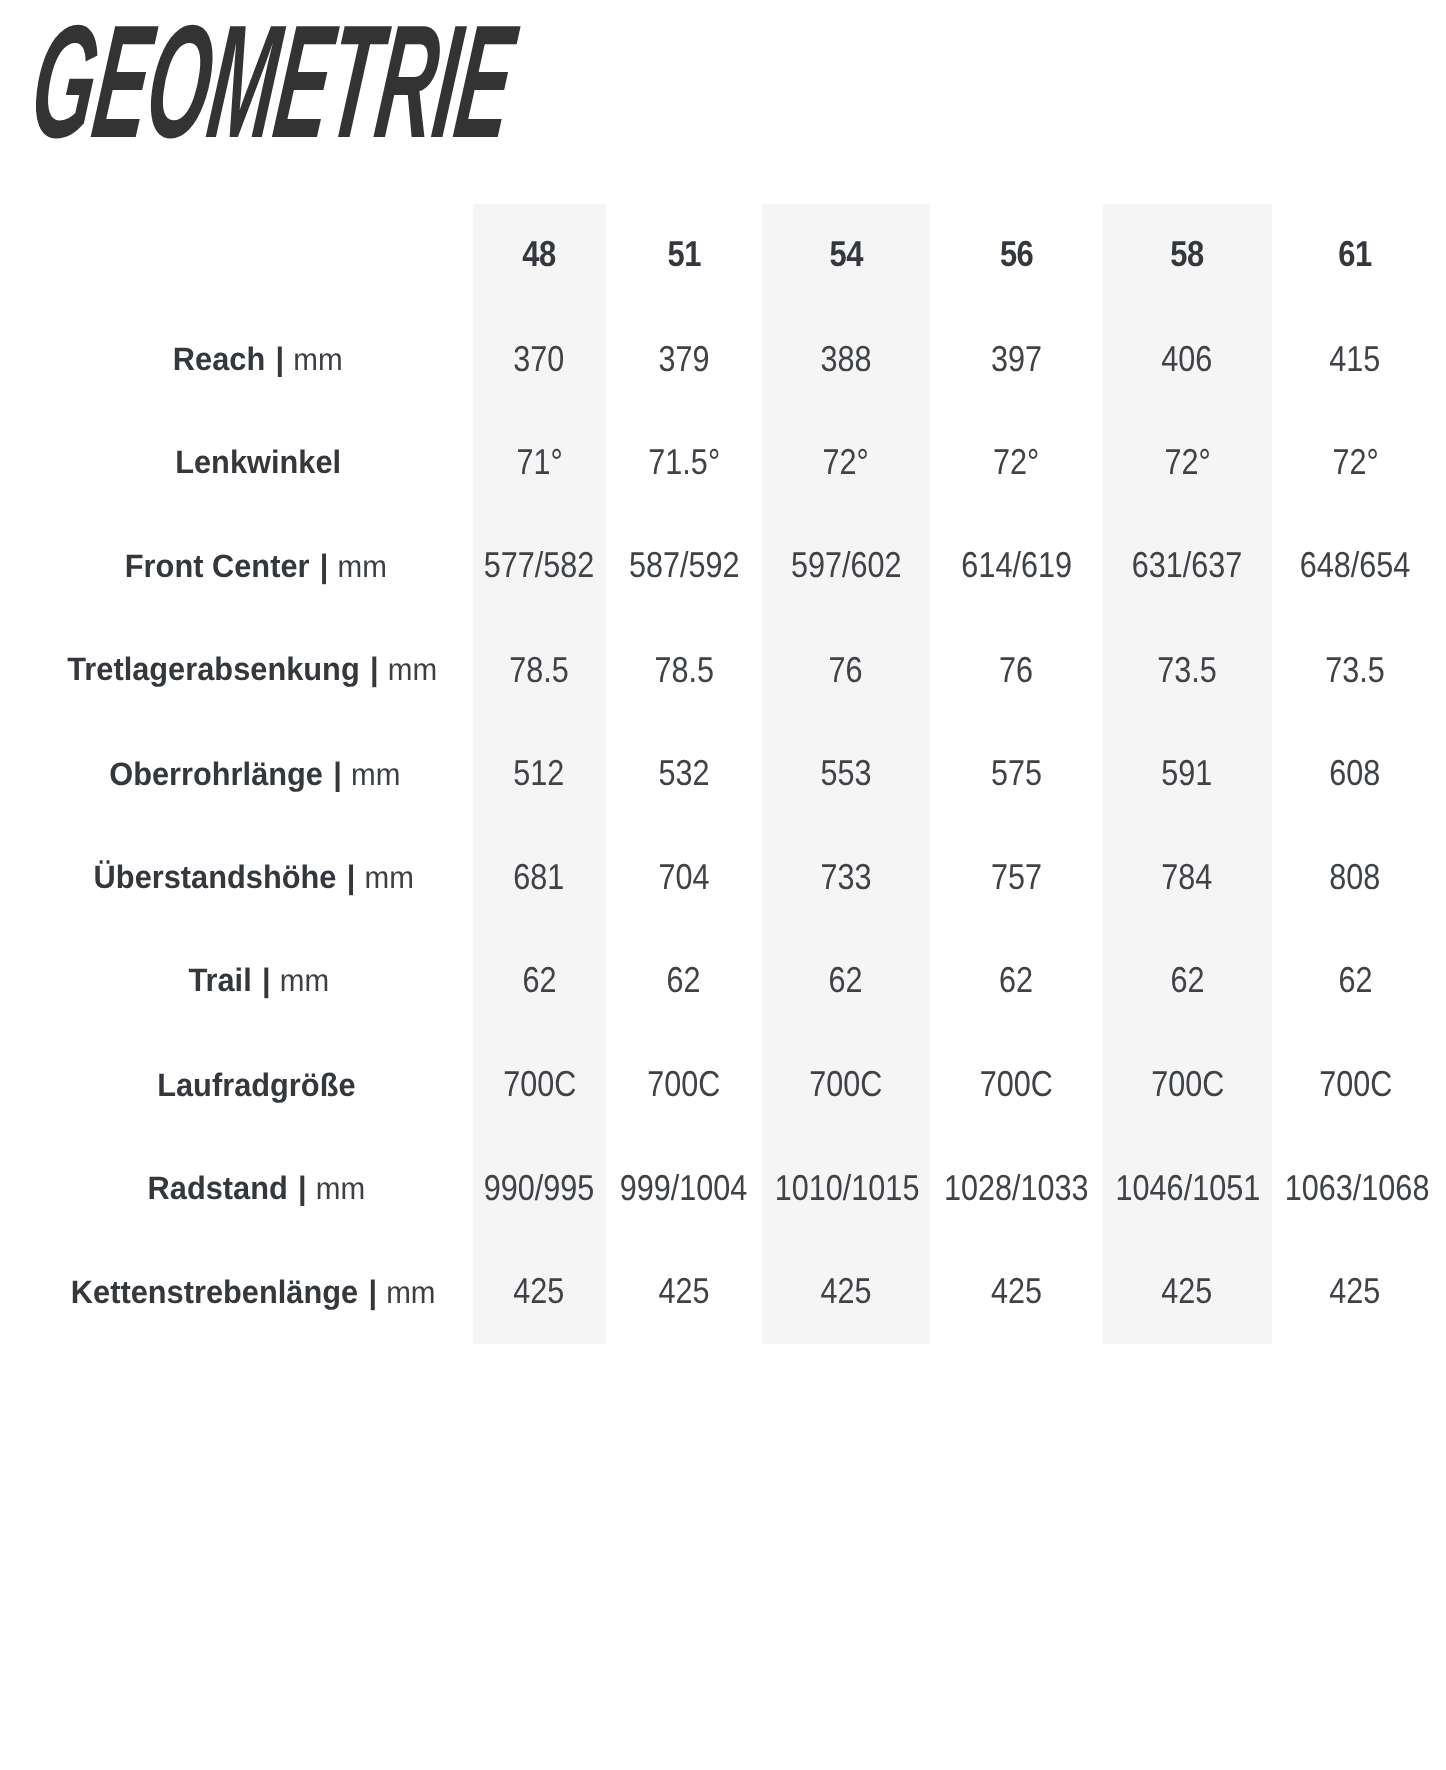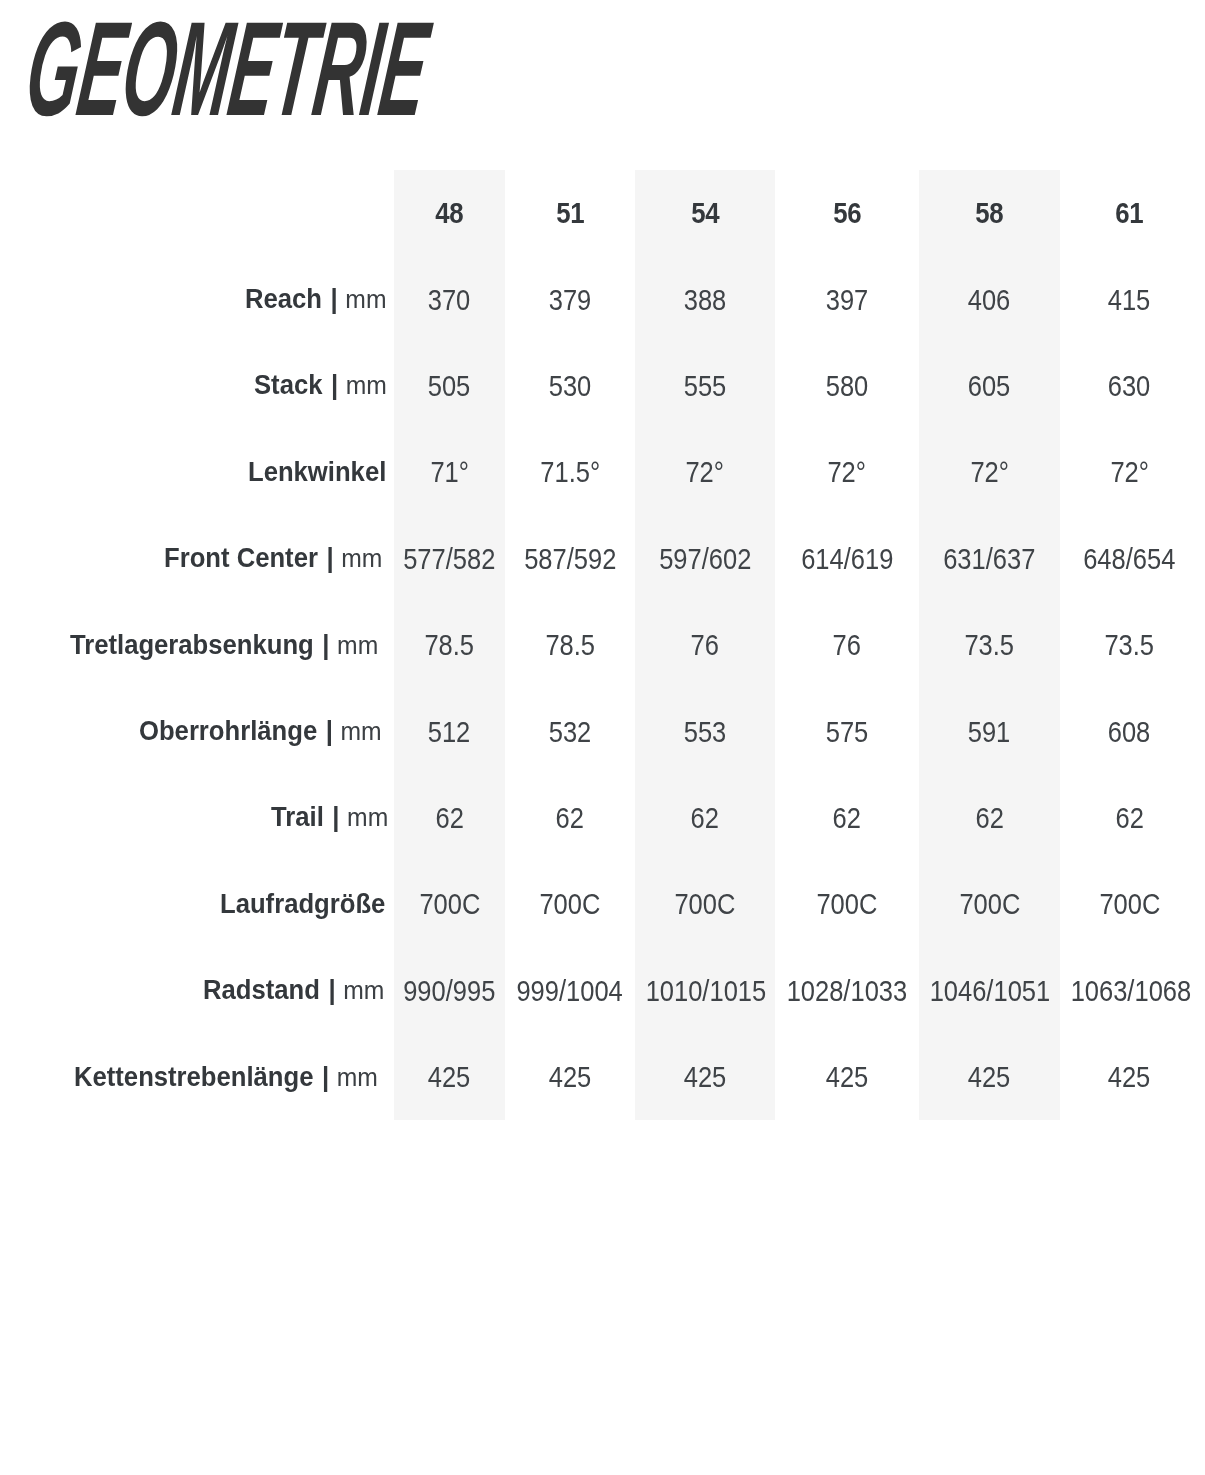--- a/index.html
+++ b/index.html
@@ -19,21 +19,21 @@
   }
   .col-label{width:377px;}
   .col-size-0{width:111px;}
   .col-size-1{width:130px;}
   .col-size-2{width:140px;}
   .col-size-3{width:144px;}
   .col-size-4{width:141px;}
   .col-size-5{width:139px;}
   th,td{padding:0;height:86.4px;vertical-align:middle;text-align:center;font-weight:normal;}
   .stripe{background:var(--stripe,#f5f5f5);}
-  .label-cell{text-align:right;padding-left:26px;}
+  .label-cell{text-align:center;padding-left:26px;}
   .labelwrap{display:inline-block;transform:scaleX(0.95);transform-origin:0 50%;white-space:nowrap;}
   .lbl{font-weight:bold;font-size:27px;color:var(--heading,#34383c);}
   .sep{font-weight:bold;font-size:27px;color:var(--heading,#34383c);margin:0 8px 0 9px;}
   .unit{font-size:26px;color:var(--unit,#3c4044);}
   .hnum{display:inline-block;transform:scaleX(0.86);font-weight:bold;font-size:30px;letter-spacing:-0.5px;color:var(--heading,#34383c);}
   .val{display:inline-block;transform:scaleX(0.85);font-size:30px;color:var(--value,#3f4347);white-space:nowrap;}
 </style>
 </head>
 <body>
 
@@ -64,29 +64,20 @@
       <tr>
         <th class="label-cell"><span class="labelwrap"><span class="lbl">Reach</span><span class="sep">|</span><span class="unit">mm</span></span></th>
         <td class="stripe"><span class="val">370</span></td>
         <td><span class="val">379</span></td>
         <td class="stripe"><span class="val">388</span></td>
         <td><span class="val">397</span></td>
         <td class="stripe"><span class="val">406</span></td>
         <td><span class="val">415</span></td>
       </tr>
       <tr>
-        <th class="label-cell"><span class="labelwrap"><span class="lbl">Stack</span><span class="sep">|</span><span class="unit">mm</span></span></th>
-        <td class="stripe"><span class="val">505</span></td>
-        <td><span class="val">530</span></td>
-        <td class="stripe"><span class="val">555</span></td>
-        <td><span class="val">580</span></td>
-        <td class="stripe"><span class="val">605</span></td>
-        <td><span class="val">630</span></td>
-      </tr>
-      <tr>
         <th class="label-cell"><span class="labelwrap"><span class="lbl">Lenkwinkel</span></span></th>
         <td class="stripe"><span class="val">71°</span></td>
         <td><span class="val">71.5°</span></td>
         <td class="stripe"><span class="val">72°</span></td>
         <td><span class="val">72°</span></td>
         <td class="stripe"><span class="val">72°</span></td>
         <td><span class="val">72°</span></td>
       </tr>
       <tr>
         <th class="label-cell"><span class="labelwrap"><span class="lbl">Front Center</span><span class="sep">|</span><span class="unit">mm</span></span></th>
@@ -107,20 +98,29 @@
         <td><span class="val">73.5</span></td>
       </tr>
       <tr>
         <th class="label-cell"><span class="labelwrap"><span class="lbl">Oberrohrlänge</span><span class="sep">|</span><span class="unit">mm</span></span></th>
         <td class="stripe"><span class="val">512</span></td>
         <td><span class="val">532</span></td>
         <td class="stripe"><span class="val">553</span></td>
         <td><span class="val">575</span></td>
         <td class="stripe"><span class="val">591</span></td>
         <td><span class="val">608</span></td>
+      </tr>
+      <tr>
+        <th class="label-cell"><span class="labelwrap"><span class="lbl">Überstandshöhe</span><span class="sep">|</span><span class="unit">mm</span></span></th>
+        <td class="stripe"><span class="val">681</span></td>
+        <td><span class="val">704</span></td>
+        <td class="stripe"><span class="val">733</span></td>
+        <td><span class="val">757</span></td>
+        <td class="stripe"><span class="val">784</span></td>
+        <td><span class="val">808</span></td>
       </tr>
       <tr>
         <th class="label-cell"><span class="labelwrap"><span class="lbl">Trail</span><span class="sep">|</span><span class="unit">mm</span></span></th>
         <td class="stripe"><span class="val">62</span></td>
         <td><span class="val">62</span></td>
         <td class="stripe"><span class="val">62</span></td>
         <td><span class="val">62</span></td>
         <td class="stripe"><span class="val">62</span></td>
         <td><span class="val">62</span></td>
       </tr>

